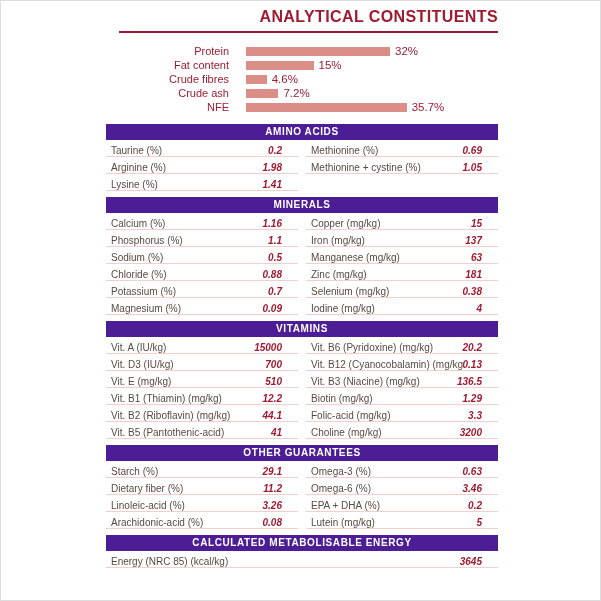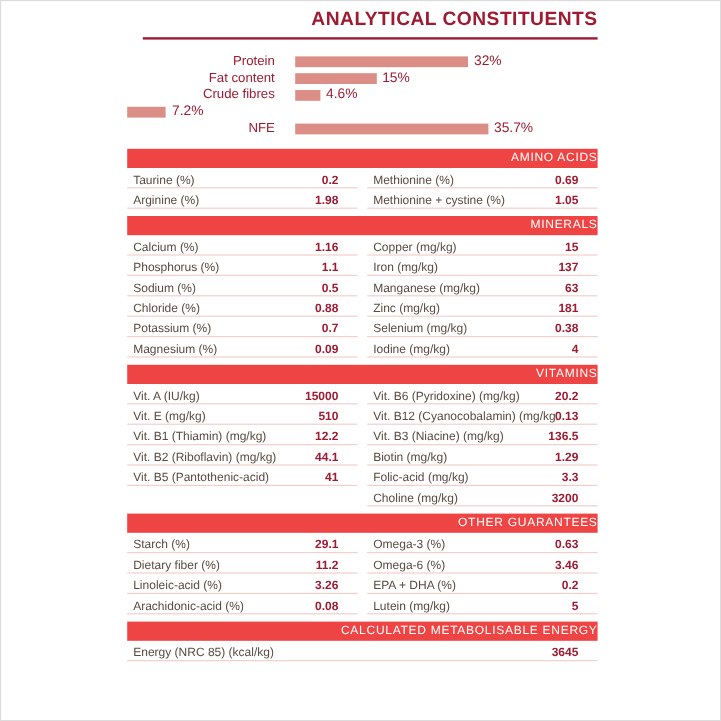--- a/index.html
+++ b/index.html
@@ -13,26 +13,26 @@
 
   
   .chart { margin-top:11px; margin-bottom:10px; }
   .chart-row { display:flex; align-items:center; height:14px; }
   .chart-cat { width:140px; text-align:right; color:#9E1B32; font-weight:normal; font-size:11px; padding-right:17px; white-space:nowrap; }
   .chart-bar { height:9px; background:#DB8E85; }
   .chart-vlabel { margin-left:5px; color:#9E1B32; font-weight:normal; font-size:11.5px; }
 
   
   .section { margin-top:6px; }
-  .sec-header { background:#ef4444; color:#ffffff; font-size:10px; font-weight:normal; letter-spacing:.6px; text-align:right; padding:2px 0 3px 0; }
+  .sec-header { background:#4c1d95; color:#ffffff; font-size:10px; font-weight:bold; letter-spacing:.6px; text-align:center; padding:2px 0 3px 0; }
   .cols { display:flex; gap:8px; }
   .col { flex:1; min-width:0; }
   .trow { display:flex; justify-content:space-between; align-items:flex-end; height:17px; border-bottom:1px solid #F2CFCB; font-size:10px; }
   .trow .lbl { color:#594A42; padding-left:5px; white-space:nowrap; overflow:hidden; min-width:0; }
-  .trow .val { color:#9E1B32; font-weight:bold; padding-right:16px; white-space:nowrap; }
+  .trow .val { color:#9E1B32; font-weight:bold; padding-right:16px; white-space:nowrap;font-style:italic; }
 </style>
 </head>
 <body>
 
 <div class="frame">
   <div class="content">
 
     <div class="page-title">ANALYTICAL CONSTITUENTS</div>
     <div class="title-rule"></div>
 
@@ -46,20 +46,21 @@
         <span class="chart-cat">Fat content</span>
         <span class="chart-bar" style="width: 67.5px; background: rgb(219, 142, 133);"></span>
         <span class="chart-vlabel">15%</span>
       </div>
       <div class="chart-row">
         <span class="chart-cat">Crude fibres</span>
         <span class="chart-bar" style="width: 20.7px; background: rgb(219, 142, 133);"></span>
         <span class="chart-vlabel">4.6%</span>
       </div>
       <div class="chart-row">
+        <span class="chart-cat">Crude ash</span>
         <span class="chart-bar" style="width: 32.4px; background: rgb(219, 142, 133);"></span>
         <span class="chart-vlabel">7.2%</span>
       </div>
       <div class="chart-row">
         <span class="chart-cat">NFE</span>
         <span class="chart-bar" style="width: 160.65px; background: rgb(219, 142, 133);"></span>
         <span class="chart-vlabel">35.7%</span>
       </div>
     </div>
 
@@ -68,20 +69,24 @@
       <div class="cols">
         <div class="col">
           <div class="trow">
               <span class="lbl">Taurine (%)</span>
               <span class="val">0.2</span>
             </div>
           <div class="trow">
               <span class="lbl">Arginine (%)</span>
               <span class="val">1.98</span>
             </div>
+          <div class="trow">
+              <span class="lbl">Lysine (%)</span>
+              <span class="val">1.41</span>
+            </div>
         </div>
         <div class="col">
           <div class="trow">
               <span class="lbl">Methionine (%)</span>
               <span class="val">0.69</span>
             </div>
           <div class="trow">
               <span class="lbl">Methionine + cystine (%)</span>
               <span class="val">1.05</span>
             </div>
@@ -149,20 +154,24 @@
 
     <div class="section">
       <div class="sec-header">VITAMINS</div>
       <div class="cols">
         <div class="col">
           <div class="trow">
               <span class="lbl">Vit. A (IU/kg)</span>
               <span class="val">15000</span>
             </div>
           <div class="trow">
+              <span class="lbl">Vit. D3 (IU/kg)</span>
+              <span class="val">700</span>
+            </div>
+          <div class="trow">
               <span class="lbl">Vit. E (mg/kg)</span>
               <span class="val">510</span>
             </div>
           <div class="trow">
               <span class="lbl">Vit. B1 (Thiamin) (mg/kg)</span>
               <span class="val">12.2</span>
             </div>
           <div class="trow">
               <span class="lbl">Vit. B2 (Riboflavin) (mg/kg)</span>
               <span class="val">44.1</span>

